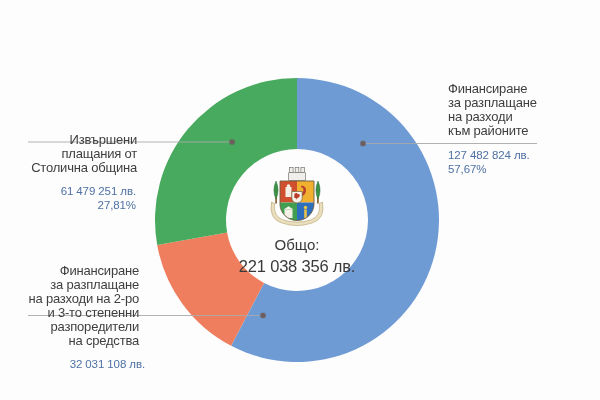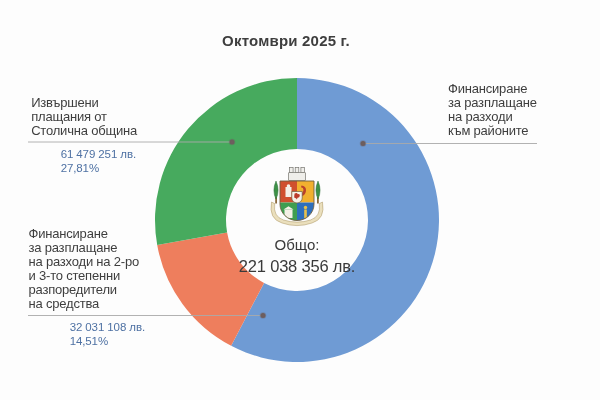--- a/index.html
+++ b/index.html
@@ -12,42 +12,41 @@
     font-size:15px;font-weight:700;letter-spacing:.2px;white-space:nowrap;color:#3e3e3e;
   }
   .chart-svg{position:absolute;left:0;top:0;}
   .ann-title{
     position:absolute;font-size:13px;font-weight:400;line-height:14px;
     letter-spacing:-.2px;color:#3e3e3e;white-space:pre-line;
   }
   .ann-vals{
     position:absolute;font-size:11.5px;line-height:13.5px;letter-spacing:-.1px;color:#4e71a3;
   }
-  .ta-r{}
+  .ta-r{text-align:right;margin-top:37px;}
   #ann-green-title{right:463px;top:96px;}
   #ann-green-vals{right:464px;top:148px;}
   #ann-orange-title{right:461px;top:227px;}
   #ann-orange-vals{right:455px;top:321px;}
   #ann-blue-title{left:448px;top:82px;}
   #ann-blue-vals{left:448px;top:149px;}
   .center-label{
     position:absolute;left:297px;top:236px;transform:translateX(-50%);
     font-size:15px;color:#3a3a3a;white-space:nowrap;
   }
   .center-value{
     position:absolute;left:297px;top:245px;transform:translateX(-50%);
     font-size:16.5px;color:#3a3a3a;white-space:nowrap;letter-spacing:-.2px;margin-top:12px;
   }
 </style>
 </head>
 <body>
 
 <div class="stage">
 
-  <div class="chart-title">Октомври 2025 г.</div>
 
   <svg class="chart-svg" width="600" height="400" viewBox="0 0 600 400">
 
     <g id="donut-slices">
         <path d="M297.00,78.00 A142,142 0 1 1 231.15,345.81 L264.07,282.90 A71,71 0 1 0 297.00,149.00 Z" fill="#6f9bd4"></path>
         <path d="M231.15,345.81 A142,142 0 0 1 157.21,244.98 L227.11,232.49 A71,71 0 0 0 264.07,282.90 Z" fill="#ee7e5d"></path>
         <path d="M157.21,244.98 A142,142 0 0 1 297.00,78.00 L297.00,149.00 A71,71 0 0 0 227.11,232.49 Z" fill="#47aa5e"></path>
       </g>
 
     <g>
@@ -106,24 +105,27 @@
   </div>
 
   <div class="ann-title ta-r" id="ann-orange-title">Финансиране
 за разплащане
 на разходи на 2-ро
 и 3-то степенни
 разпоредители
 на средства</div>
   <div class="ann-vals ta-r" id="ann-orange-vals">
     <div>32 031 108 лв.</div>
-    <div>14,51%</div>
   </div>
 
   <div class="ann-title" id="ann-blue-title">Финансиране
 за разплащане
 на разходи
 към районите</div>
+  <div class="ann-vals" id="ann-blue-vals">
+    <div>127 482 824 лв.</div>
+    <div>57,67%</div>
+  </div>
 
   <div class="center-label">Общо:</div>
   <div class="center-value">221 038 356 лв.</div>
 
 </div>
 
 </body></html>

